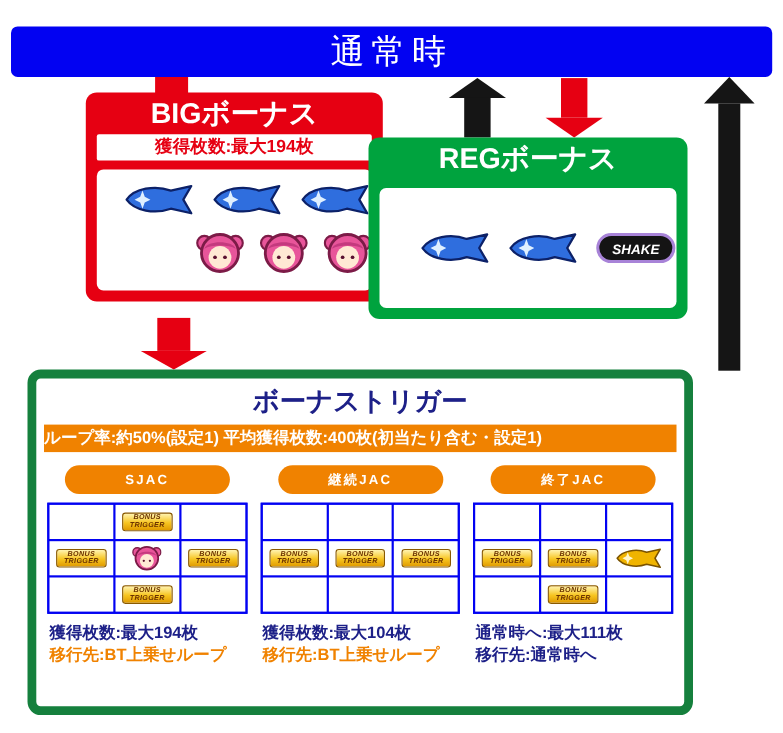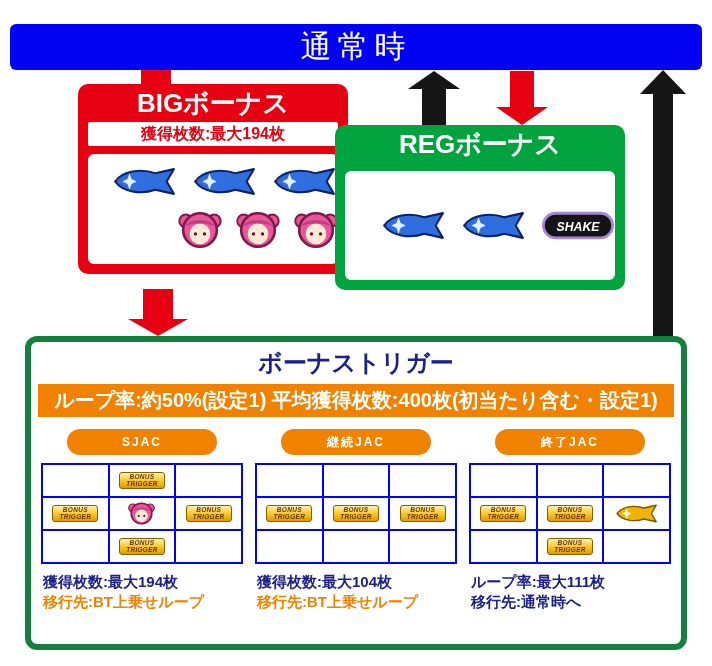--- a/index.html
+++ b/index.html
@@ -30,25 +30,25 @@
   .sym-panel{margin:8px 10px 10px;background:#fff;border-radius:6px;flex:1;display:flex;
              flex-direction:column;justify-content:space-evenly;align-items:flex-end;}
   .sym-row{display:flex;gap:14px;align-items:center;justify-content:center;}
 
   
   .reg-box{position:absolute;left:335px;top:125px;width:290px;height:165px;background:#00a33e;
            border-radius:10px;display:flex;flex-direction:column;}
   .reg-box .payout-strip{color:#009a3a;}
 
   
-  .bt-box{position:absolute;left:25px;top:336px;width:662px;height:314px;background:#fff;
-          border:6px solid #15803d;border-radius:12px;box-sizing:border-box;}
+  .bt-box{position:absolute;left:25px;top:336px;width:605px;height:314px;background:#fff;
+          border:8px solid #15803d;border-radius:12px;box-sizing:border-box;}
   .bt-title{text-align:center;color:#1d2088;font-size:24px;font-weight:bold;margin-top:5px;}
-  .bt-subtitle{margin:5px 7px 0;background:#f08200;color:#fff;font-weight:bold;font-size:20px;
-               text-align:center;padding:3px 0;}
+  .bt-subtitle{margin:5px 7px 0;background:#f08200;color:#fff;font-weight:bold;font-size:15px;
+               padding:3px 0;}
   .bt-cols{display:flex;gap:12px;margin:12px 10px 0;}
   .bt-col{flex:1;min-width:0;}
   .pill{background:#f08200;color:#fff;font-weight:bold;font-size:12px;text-align:center;
         border-radius:13px;height:26px;line-height:26px;width:150px;margin:0 auto 8px;letter-spacing:2px;}
   .grid{display:grid;grid-template-columns:repeat(3,1fr);grid-auto-rows:31px;gap:2px;
         background:#0202f2;border:2px solid #0202f2;}
   .cell{background:#fff;display:flex;align-items:center;justify-content:center;overflow:hidden;}
   .stat{font-weight:bold;font-size:15px;line-height:1.3;margin:0 2px;}
   .stat.payout{color:#1d2088;margin-top:8px;}
 
@@ -284,20 +284,20 @@
             </div>
             <div class="cell"></div>
             <div class="cell">
               <div class="bt-badge">
     <span>BONUS</span>
                 <span>TRIGGER</span>
               </div>
             </div>
             <div class="cell"></div>
           </div>
-        <div class="stat payout">ループ率:最大111枚</div>
+        <div class="stat payout">通常時へ:最大111枚</div>
         <div class="stat dest" style="color: rgb(29, 32, 136);">移行先:通常時へ</div>
       </div>
 
     </div>
   </div>
 
 </div>
 
 </body></html>

